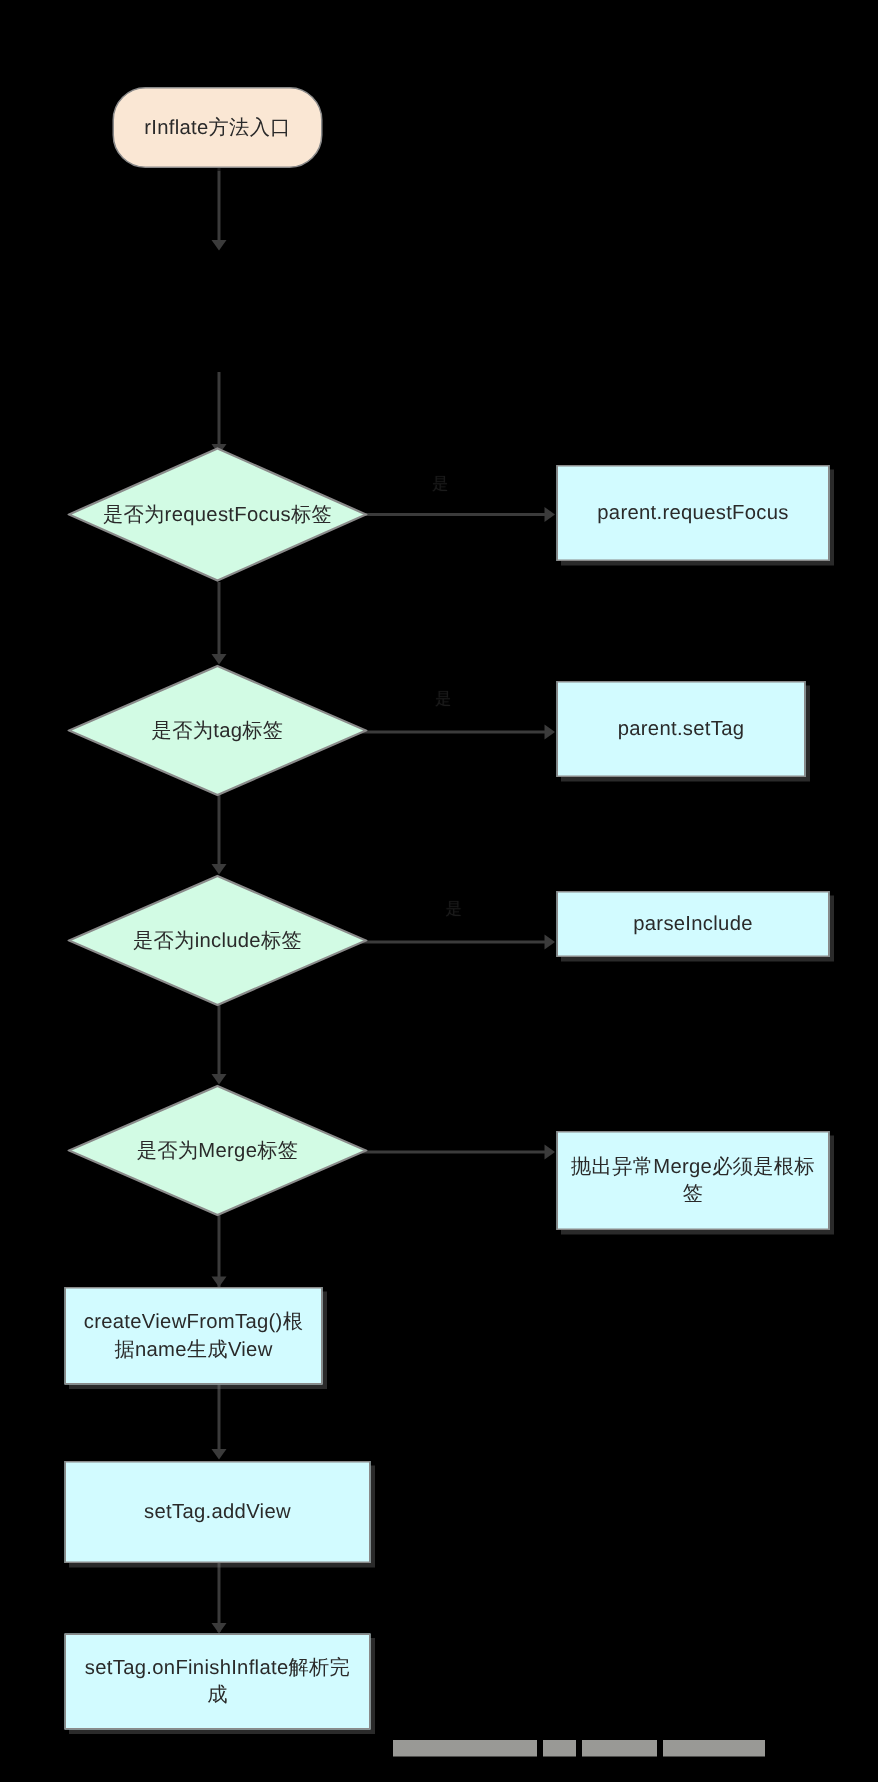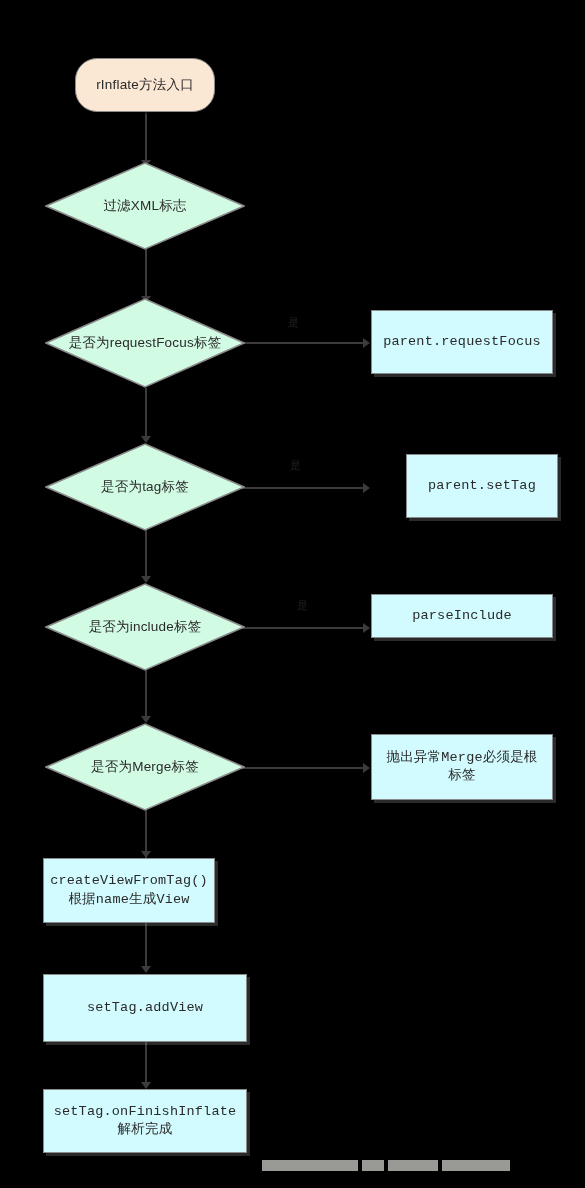--- a/index.html
+++ b/index.html
@@ -47,21 +47,20 @@
   }
 
   
   .node.process {
     background: #d2fbff;
     border: 1px solid #8a8a8a;
     box-shadow: 3px 3px 0 rgba(120,120,120,0.35);
   }
   .node.process .lbl {
     padding: 0 8px;
-    font-family: Liberation Mono, monospace;
   }
 
   
   .node.decision {
     background: transparent;
     border: none;
   }
   .node.decision .dia {
     position: absolute;
     left: 0; top: 0;
@@ -168,46 +167,40 @@
   <div class="arrow-right" style="left:363px; top:623px;"></div>
   <div class="edge-label" style="left:297px; top:598px;">是</div>
 
   <div class="edge-h" style="left:238px; top:767px; width:126px;"></div>
   <div class="arrow-right" style="left:363px; top:763px;"></div>
 
   <div class="node terminator" style="left:75px; top:58px; width:140px; height:54px;">
     <span class="lbl">rInflate方法入口</span>
   </div>
 
-  <div class="node decision" style="left:45px; top:162px; width:200px; height:88px;">
-    <svg class="dia" viewBox="0 0 200 88" preserveAspectRatio="none">
-      <polygon points="100,1 199,44 100,87 1,44" fill="#d2fbe4" stroke="#8a8a8a" stroke-width="1.5"></polygon>
-    </svg>
-    <span class="lbl">过滤XML标志</span>
-  </div>
 
   <div class="node decision" style="left:45px; top:298px; width:200px; height:90px;">
     <svg class="dia" viewBox="0 0 200 90" preserveAspectRatio="none">
       <polygon points="100,1 199,45 100,89 1,45" fill="#d2fbe4" stroke="#8a8a8a" stroke-width="1.5"></polygon>
     </svg>
     <span class="lbl">是否为requestFocus标签</span>
   </div>
 
   <div class="node process" style="left:371px; top:310px; width:182px; height:64px;">
     <span class="lbl">parent.requestFocus</span>
   </div>
 
   <div class="node decision" style="left:45px; top:443px; width:200px; height:88px;">
     <svg class="dia" viewBox="0 0 200 88" preserveAspectRatio="none">
       <polygon points="100,1 199,44 100,87 1,44" fill="#d2fbe4" stroke="#8a8a8a" stroke-width="1.5"></polygon>
     </svg>
     <span class="lbl">是否为tag标签</span>
   </div>
 
-  <div class="node process" style="left:371px; top:454px; width:152px; height:64px;margin-left:35px;">
+  <div class="node process" style="left:371px; top:454px; width:166px; height:64px;">
     <span class="lbl">parent.setTag</span>
   </div>
 
   <div class="node decision" style="left:45px; top:583px; width:200px; height:88px;">
     <svg class="dia" viewBox="0 0 200 88" preserveAspectRatio="none">
       <polygon points="100,1 199,44 100,87 1,44" fill="#d2fbe4" stroke="#8a8a8a" stroke-width="1.5"></polygon>
     </svg>
     <span class="lbl">是否为include标签</span>
   </div>
 
@@ -215,21 +208,21 @@
     <span class="lbl">parseInclude</span>
   </div>
 
   <div class="node decision" style="left:45px; top:723px; width:200px; height:88px;">
     <svg class="dia" viewBox="0 0 200 88" preserveAspectRatio="none">
       <polygon points="100,1 199,44 100,87 1,44" fill="#d2fbe4" stroke="#8a8a8a" stroke-width="1.5"></polygon>
     </svg>
     <span class="lbl">是否为Merge标签</span>
   </div>
 
-  <div class="node process" style="left:371px; top:734px; width:182px; height:66px;">
+  <div class="node process" style="left:371px; top:754px; width:182px; height:66px;">
     <span class="lbl">抛出异常Merge必须是根标签</span>
   </div>
 
   <div class="node process" style="left:43px; top:858px; width:172px; height:65px;">
     <span class="lbl">createViewFromTag()根据name生成View</span>
   </div>
 
   <div class="node process" style="left:43px; top:974px; width:204px; height:68px;">
     <span class="lbl">setTag.addView</span>
   </div>

